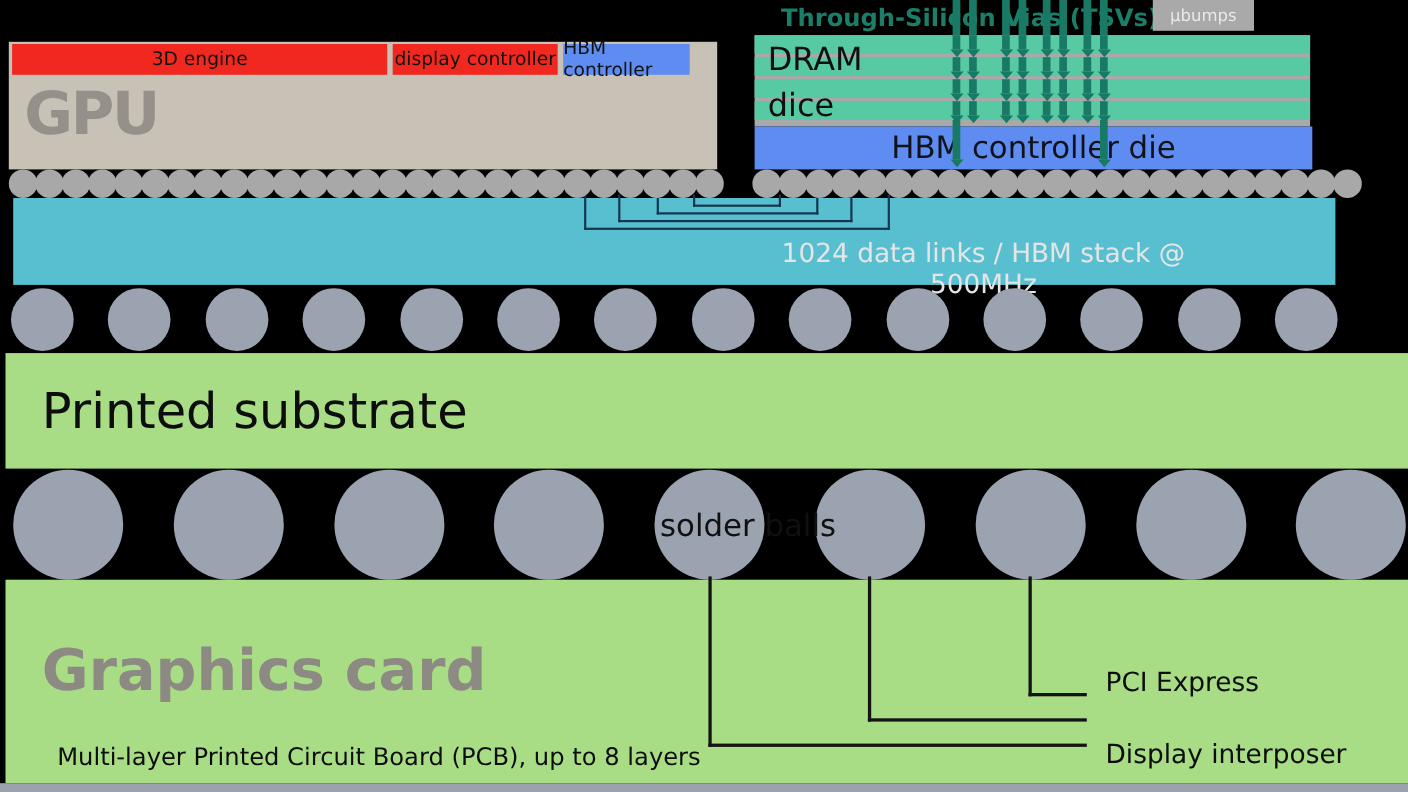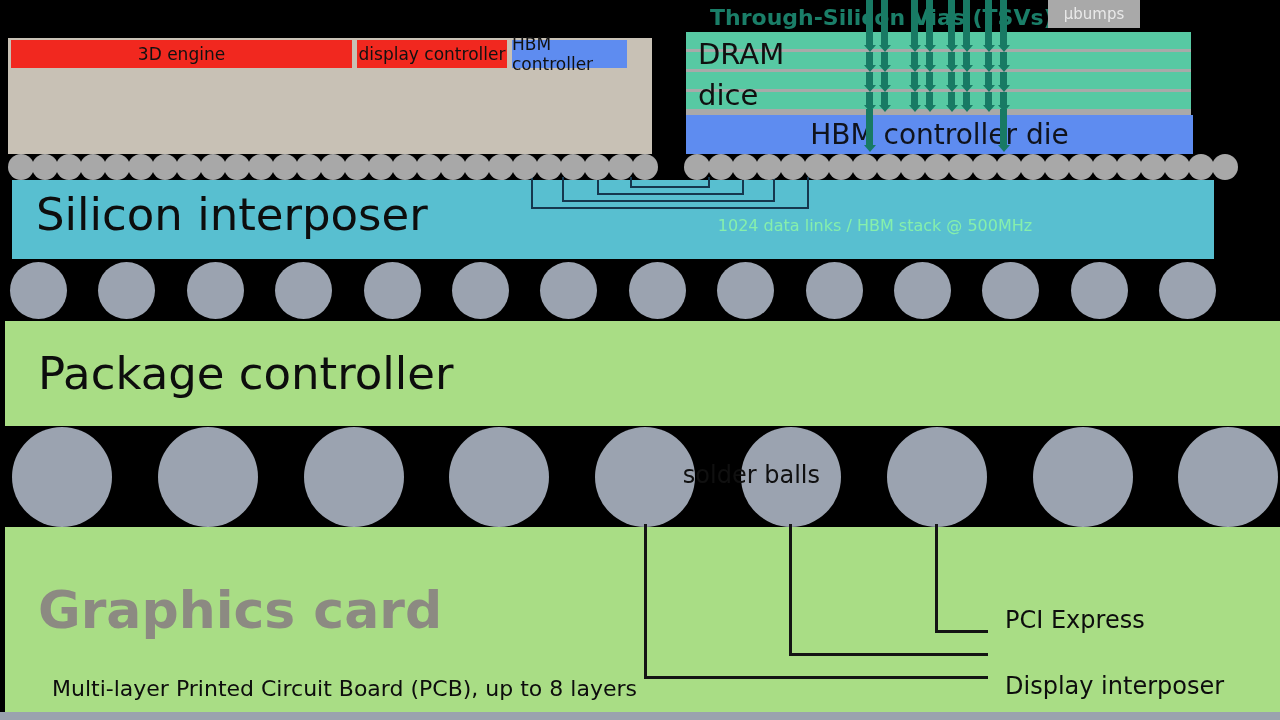--- a/index.html
+++ b/index.html
@@ -25,26 +25,26 @@
   
   .dram-stack{left:686px;top:32px;width:505px;height:83px;background:#a9a9a9;}
   .dram-bar{position:absolute;left:0;width:505px;height:17px;background:#57c9a3;}
   .dram-label{left:698px;top:34px;font-size:29px;line-height:41px;color:#101010;white-space:pre-line;}
   .hbm-die{left:686px;top:115px;width:507px;height:39px;background:#5e8cf0;
            display:flex;align-items:center;justify-content:center;font-size:28px;color:#10131c;}
 
   
   .interposer{left:12px;top:180px;width:1202px;height:79px;background:#58bfd0;}
   .ip-title{left:36px;top:188px;font-size:45px;color:#0d0d0d;}
-  .ip-links{left:655px;top:216px;width:440px;text-align:center;font-size:16px;color:#86efac;}
+  .ip-links{left:674px;top:216px;width:440px;text-align:center;font-size:24px;color:#e5e5e5;}
 
   
   .substrate{left:5px;top:321px;width:1275px;height:105px;background:#a9dd85;}
   .sub-title{left:38px;top:347px;font-size:45px;color:#0d0d0d;}
-  .balls-label{left:600px;top:461px;width:220px;text-align:right;font-size:24px;color:#101010;}
+  .balls-label{left:600px;top:461px;width:220px;text-align:left;font-size:28px;color:#101010;}
   .card{left:5px;top:527px;width:1275px;height:185px;background:#a9dd85;}
   .card-title{left:38px;top:580px;font-size:52px;font-weight:bold;color:#8c8a82;}
   .pcb-label{left:16px;top:676px;font-size:22px;color:#0d0d0d;white-space:nowrap;margin-left:36px;}
   .conn-label{left:1005px;font-size:24px;color:#0d0d0d;white-space:nowrap;}
   .bottom-strip{left:0;top:712px;width:1280px;height:8px;background:#9aa2ae;}
 
   .bump{position:absolute;border-radius:50%;background:#9ba3b0;}
   .ubump{position:absolute;border-radius:50%;background:#a8a8a8;}
   .tsv-rod{position:absolute;background:#187a64;}
   .tsv-tip{position:absolute;width:0;height:0;border-left:6px solid transparent;
@@ -59,20 +59,21 @@
 
   <div class="abs tsv-label">Through-Silicon Vias (TSVs),</div>
   <div class="abs ubumps-box">
     <span>µbumps</span>
   </div>
 
   <div class="abs gpu-die"></div>
   <div class="abs chip-bar bar-red" style="left:11px;width:341px">3D engine</div>
   <div class="abs chip-bar bar-red" style="left:357px;width:150px">display controller</div>
   <div class="abs chip-bar bar-blue" style="left:512px;width:115px">HBM controller</div>
+  <div class="abs gpu-title">GPU</div>
 
   <div class="abs dram-stack">
     <div class="dram-bar" style="top:0"></div>
     <div class="dram-bar" style="top:20px"></div>
     <div class="dram-bar" style="top:40px"></div>
     <div class="dram-bar" style="top:60px"></div>
   </div>
   <div class="abs hbm-die">
     <span>HBM controller die</span>
   </div>
@@ -151,21 +152,20 @@
       <div class="tsv-tip" style="left: 998px; top: 65px;"></div>
       <div class="tsv-rod" style="left: 1000px; top: 72px; width: 7px; height: 13px;"></div>
       <div class="tsv-tip" style="left: 998px; top: 85px;"></div>
       <div class="tsv-rod" style="left: 1000px; top: 92px; width: 7px; height: 13px;"></div>
       <div class="tsv-tip" style="left: 998px; top: 105px;"></div>
       <div class="tsv-rod" style="left: 1000px; top: 109px; width: 7px; height: 36px;"></div>
       <div class="tsv-tip" style="left: 998px; top: 145px;"></div>
     </div>
 
   <div class="abs interposer"></div>
-  <div class="abs ip-title">Silicon interposer</div>
   <div class="abs ip-links">1024 data links / HBM stack @ 500MHz</div>
   <div id="brackets">
       <div class="bracket" style="left: 531px; top: 177px; width: 274px; height: 30px;"></div>
       <div class="bracket" style="left: 562px; top: 177px; width: 209px; height: 23px;"></div>
       <div class="bracket" style="left: 597px; top: 177px; width: 143px; height: 16px;"></div>
       <div class="bracket" style="left: 630px; top: 177px; width: 76px; height: 9px;"></div>
     </div>
 
   <div id="gen-bumps">
       <div class="ubump" style="left: 8px; top: 154px; width: 26px; height: 26px;"></div>
@@ -237,21 +237,21 @@
       <div class="bump" style="left: 303.6px; top: 427px; width: 100px; height: 100px;"></div>
       <div class="bump" style="left: 449.4px; top: 427px; width: 100px; height: 100px;"></div>
       <div class="bump" style="left: 595.2px; top: 427px; width: 100px; height: 100px;"></div>
       <div class="bump" style="left: 741px; top: 427px; width: 100px; height: 100px;"></div>
       <div class="bump" style="left: 886.8px; top: 427px; width: 100px; height: 100px;"></div>
       <div class="bump" style="left: 1032.6px; top: 427px; width: 100px; height: 100px;"></div>
       <div class="bump" style="left: 1178.4px; top: 427px; width: 100px; height: 100px;"></div>
     </div>
 
   <div class="abs substrate"></div>
-  <div class="abs sub-title">Package controller</div>
+  <div class="abs sub-title">Printed substrate</div>
   <div class="abs balls-label">solder balls</div>
 
   <div class="abs card"></div>
   <div class="abs card-title">Graphics card</div>
   <div class="abs pcb-label">Multi-layer Printed Circuit Board (PCB), up to 8 layers</div>
 
   <div id="callouts">
       <div class="cline" style="left: 935px; top: 524px; width: 3px; height: 109px;"></div>
       <div class="cline" style="left: 935px; top: 630px; width: 53px; height: 3px;"></div>
       <div class="cline" style="left: 789px; top: 524px; width: 3px; height: 132px;"></div>

